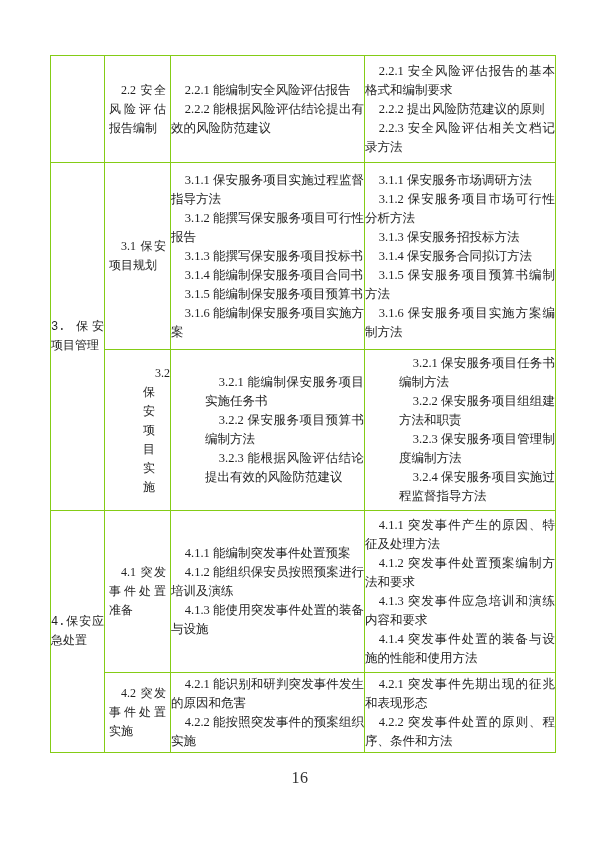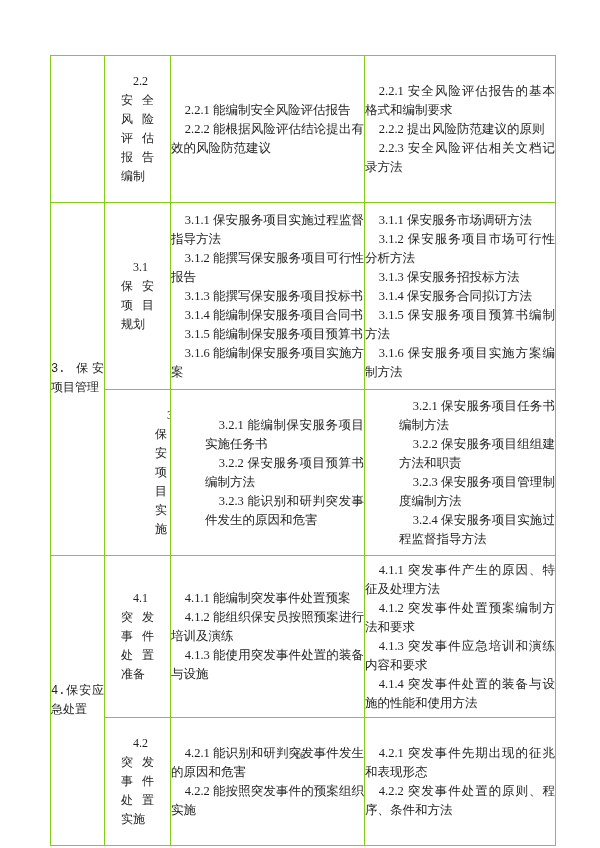--- a/index.html
+++ b/index.html
@@ -43,38 +43,38 @@
 
   td.c-func { padding: 0 2px; font-family: Liberation Mono, monospace; }
   td.c-func p {
     margin: 0;
     text-align: justify;
     text-indent: 0;
     font-size: 12px;
   }
   td.c-work { padding: 0 3px; }
   td.c-work p {
-    margin: 16px;
+    margin: 4px;
     text-align: justify;
     text-indent: 1em;
     font-size: 12px;
   }
   td.c-skill, td.c-know { padding: 0 4px; }
   .items p {
     margin: 0;
     text-align: justify;
     text-indent: 1.1em;
   }
   .page-number {
     position: absolute;
     left: 0;
-    top: 750px;
+    top: 769px;
     width: 100%;
     text-align: center;
-    font-size: 10px;
+    font-size: 16px;
     color: #333333;
     letter-spacing: 0.5px;
   }
 </style>
 </head>
 <body>
 
 <div class="page">
 
   <table class="std-table">
@@ -135,21 +135,21 @@
           </td>
       </tr>
       <tr class="r2">
         <td class="c-work">
             <p>3.2 保安项目实施</p>
           </td>
         <td class="c-skill">
             <div class="items">
               <p>3.2.1 能编制保安服务项目实施任务书</p>
               <p>3.2.2 保安服务项目预算书编制方法</p>
-              <p>3.2.3 能识别和研判突发事件发生的原因和危害</p>
+              <p>3.2.3 能根据风险评估结论提出有效的风险防范建议</p>
             </div>
           </td>
         <td class="c-know">
             <div class="items">
               <p>3.2.1 保安服务项目任务书编制方法</p>
               <p>3.2.2 保安服务项目组组建方法和职责</p>
               <p>3.2.3 保安服务项目管理制度编制方法</p>
               <p>3.2.4 保安服务项目实施过程监督指导方法</p>
             </div>
           </td>

